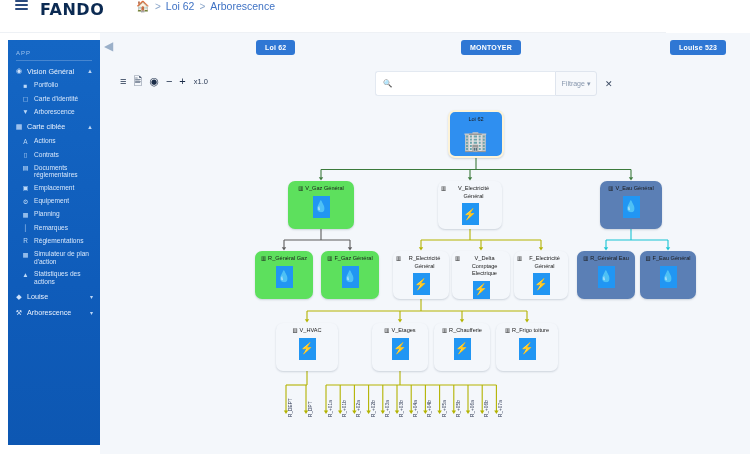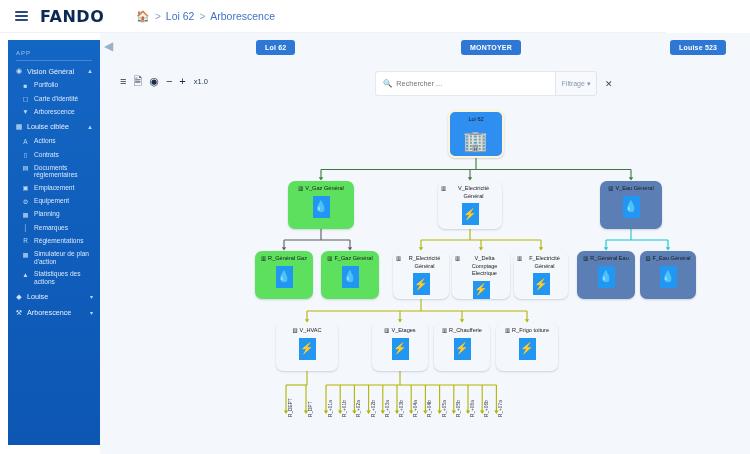--- a/index.html
+++ b/index.html
@@ -6,21 +6,21 @@
   html, body {
     width: 750px; height: 454px;
     font-family: "Liberation Sans", sans-serif;
     background: #ffffff; overflow: hidden;
   }
   #app { position: relative; width: 750px; height: 454px; background: #ffffff; }
 
   
   .topbar {
     position: absolute; left: 0; top: 0; width: 666px; height: 33px;
-    background: #ffffff; display: flex; align-items: center;
+    background: #ffffff; display: flex; align-items: flex-start;
     border-bottom: 1px solid #eef1f5;
   }
   .burger { width: 26px; display:flex; flex-direction:column; gap:2.5px;
             align-items:center; margin-left: 8px; cursor: pointer; }
   .burger i { display:block; width:13px; height:1.6px; background:#2b4a7d; border-radius:1px; }
   .brand {
     font-family: "DejaVu Sans", sans-serif; font-size: 16px; font-weight: 700;
     color: #0b2a52; letter-spacing: .5px; margin-left: 6px;
   }
   .crumbs { display:flex; align-items:center; gap:5px; margin-left: 32px;
@@ -148,21 +148,21 @@
       <span class="gi">▢</span>
       <span>Carte d'identité</span>
       </div>
     <div class="itm">
       <span class="gi">▼</span>
       <span>Arborescence</span>
       </div>
 
     <div class="grp">
       <span class="gi">▦</span>
-      <span>Louise ciblée</span>
+      <span>Carte ciblée</span>
       <span class="car">▲</span>
     </div>
     <div class="itm">
       <span class="gi">A</span>
       <span>Actions</span>
       </div>
     <div class="itm">
       <span class="gi">▯</span>
       <span>Contrats</span>
       </div>
@@ -420,21 +420,20 @@
     <span>🖹</span>
     <span>◉</span>
     <span>−</span>
     <span>+</span>
     <span class="zoomlbl">x1.0</span>
   </div>
 
   <div class="searchwrap">
     <div class="searchbox">
       <span class="mag">🔍</span>
-      <input placeholder="Rechercher ..." style="">
     </div>
     <div class="filterbtn">
       <span>Filtrage</span>
       <span>▾</span>
     </div>
     <span class="clearx">✕</span>
   </div>
 </div>
 
 </body></html>

